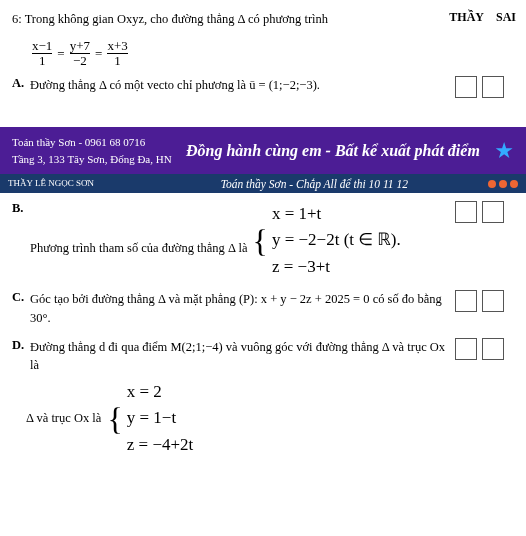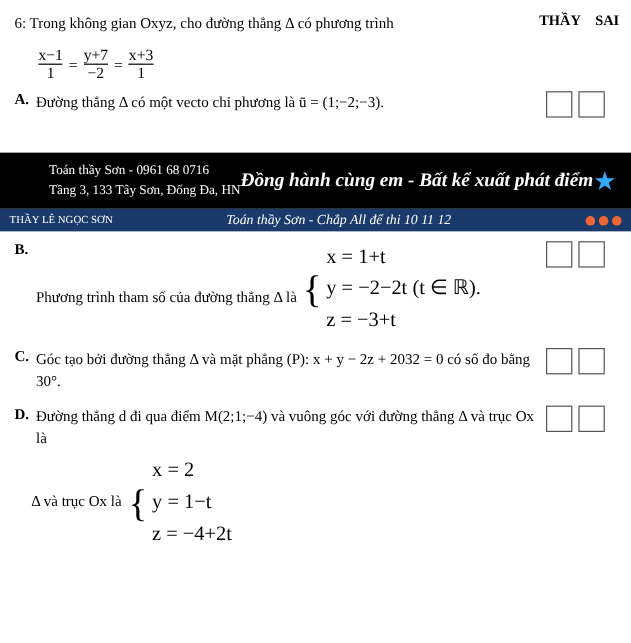--- a/index.html
+++ b/index.html
@@ -79,26 +79,26 @@
       margin-right: 4px;
     }
 
     .option-text {
       font-size: 12.5px;
       line-height: 1.5;
       flex: 1;
     }
 
     .banner-blue {
-      background: #000000;
+      background: #4c1d95;
       color: #fff;
       padding: 7px 12px;
       display: flex;
       align-items: center;
-      justify-content: flex-end;
+      justify-content: space-between;
       font-size: 11.5px;
     }
 
     .banner-blue .left-info {
       font-size: 11px;
       line-height: 1.5;
     }
 
     .banner-blue .slogan {
       font-size: 16px;
@@ -247,21 +247,21 @@
     <div>Tầng 3, 133 Tây Sơn, Đống Đa, HN</div>
   </div>
   <div class="slogan">Đồng hành cùng em - Bất kể xuất phát điểm</div>
   <div class="star-icon">★</div>
 </div>
 
 <div class="logo-bar">
   <div class="logo-left">
     <span class="logo-name">THẦY LÊ NGỌC SƠN</span>
   </div>
-  <div style="display:flex; align-items:center; gap:112px;">
+  <div style="display:flex; align-items:center; gap:80px;">
     <span class="logo-title">Toán thầy Sơn - Chắp All để thi 10 11 12</span>
     <div class="dots-row">
       <div class="dot" style="background:#e63;"></div>
       <div class="dot" style="background:#e63;"></div>
       <div class="dot" style="background:#e63;"></div>
     </div>
   </div>
 </div>
 
 <div class="main-content">
@@ -280,21 +280,21 @@
       </div>
     </div>
     <div class="boxes-right" style="top:0;">
       <div class="answer-box"></div>
       <div class="answer-box"></div>
     </div>
   </div>
 
   <div class="option-row" style="margin-bottom: 10px; position:relative; padding-right: 60px;">
     <span class="option-label">C.</span>
-    <span class="option-text">Góc tạo bởi đường thẳng Δ và mặt phẳng (P): x + y − 2z + 2032 = 0 có số đo bằng 30°.</span>
+    <span class="option-text">Góc tạo bởi đường thẳng Δ và mặt phẳng (P): x + y − 2z + 2025 = 0 có số đo bằng 30°.</span>
     <div class="boxes-right" style="top:0;">
       <div class="answer-box"></div>
       <div class="answer-box"></div>
     </div>
   </div>
 
   <div class="option-row" style="margin-bottom: 4px; position:relative; padding-right: 60px; flex-wrap: wrap;">
     <span class="option-label">D.</span>
     <div class="option-text">
       <span>Đường thẳng d đi qua điểm M(2;1;−4) và vuông góc với đường thẳng Δ và trục Ox là</span>

